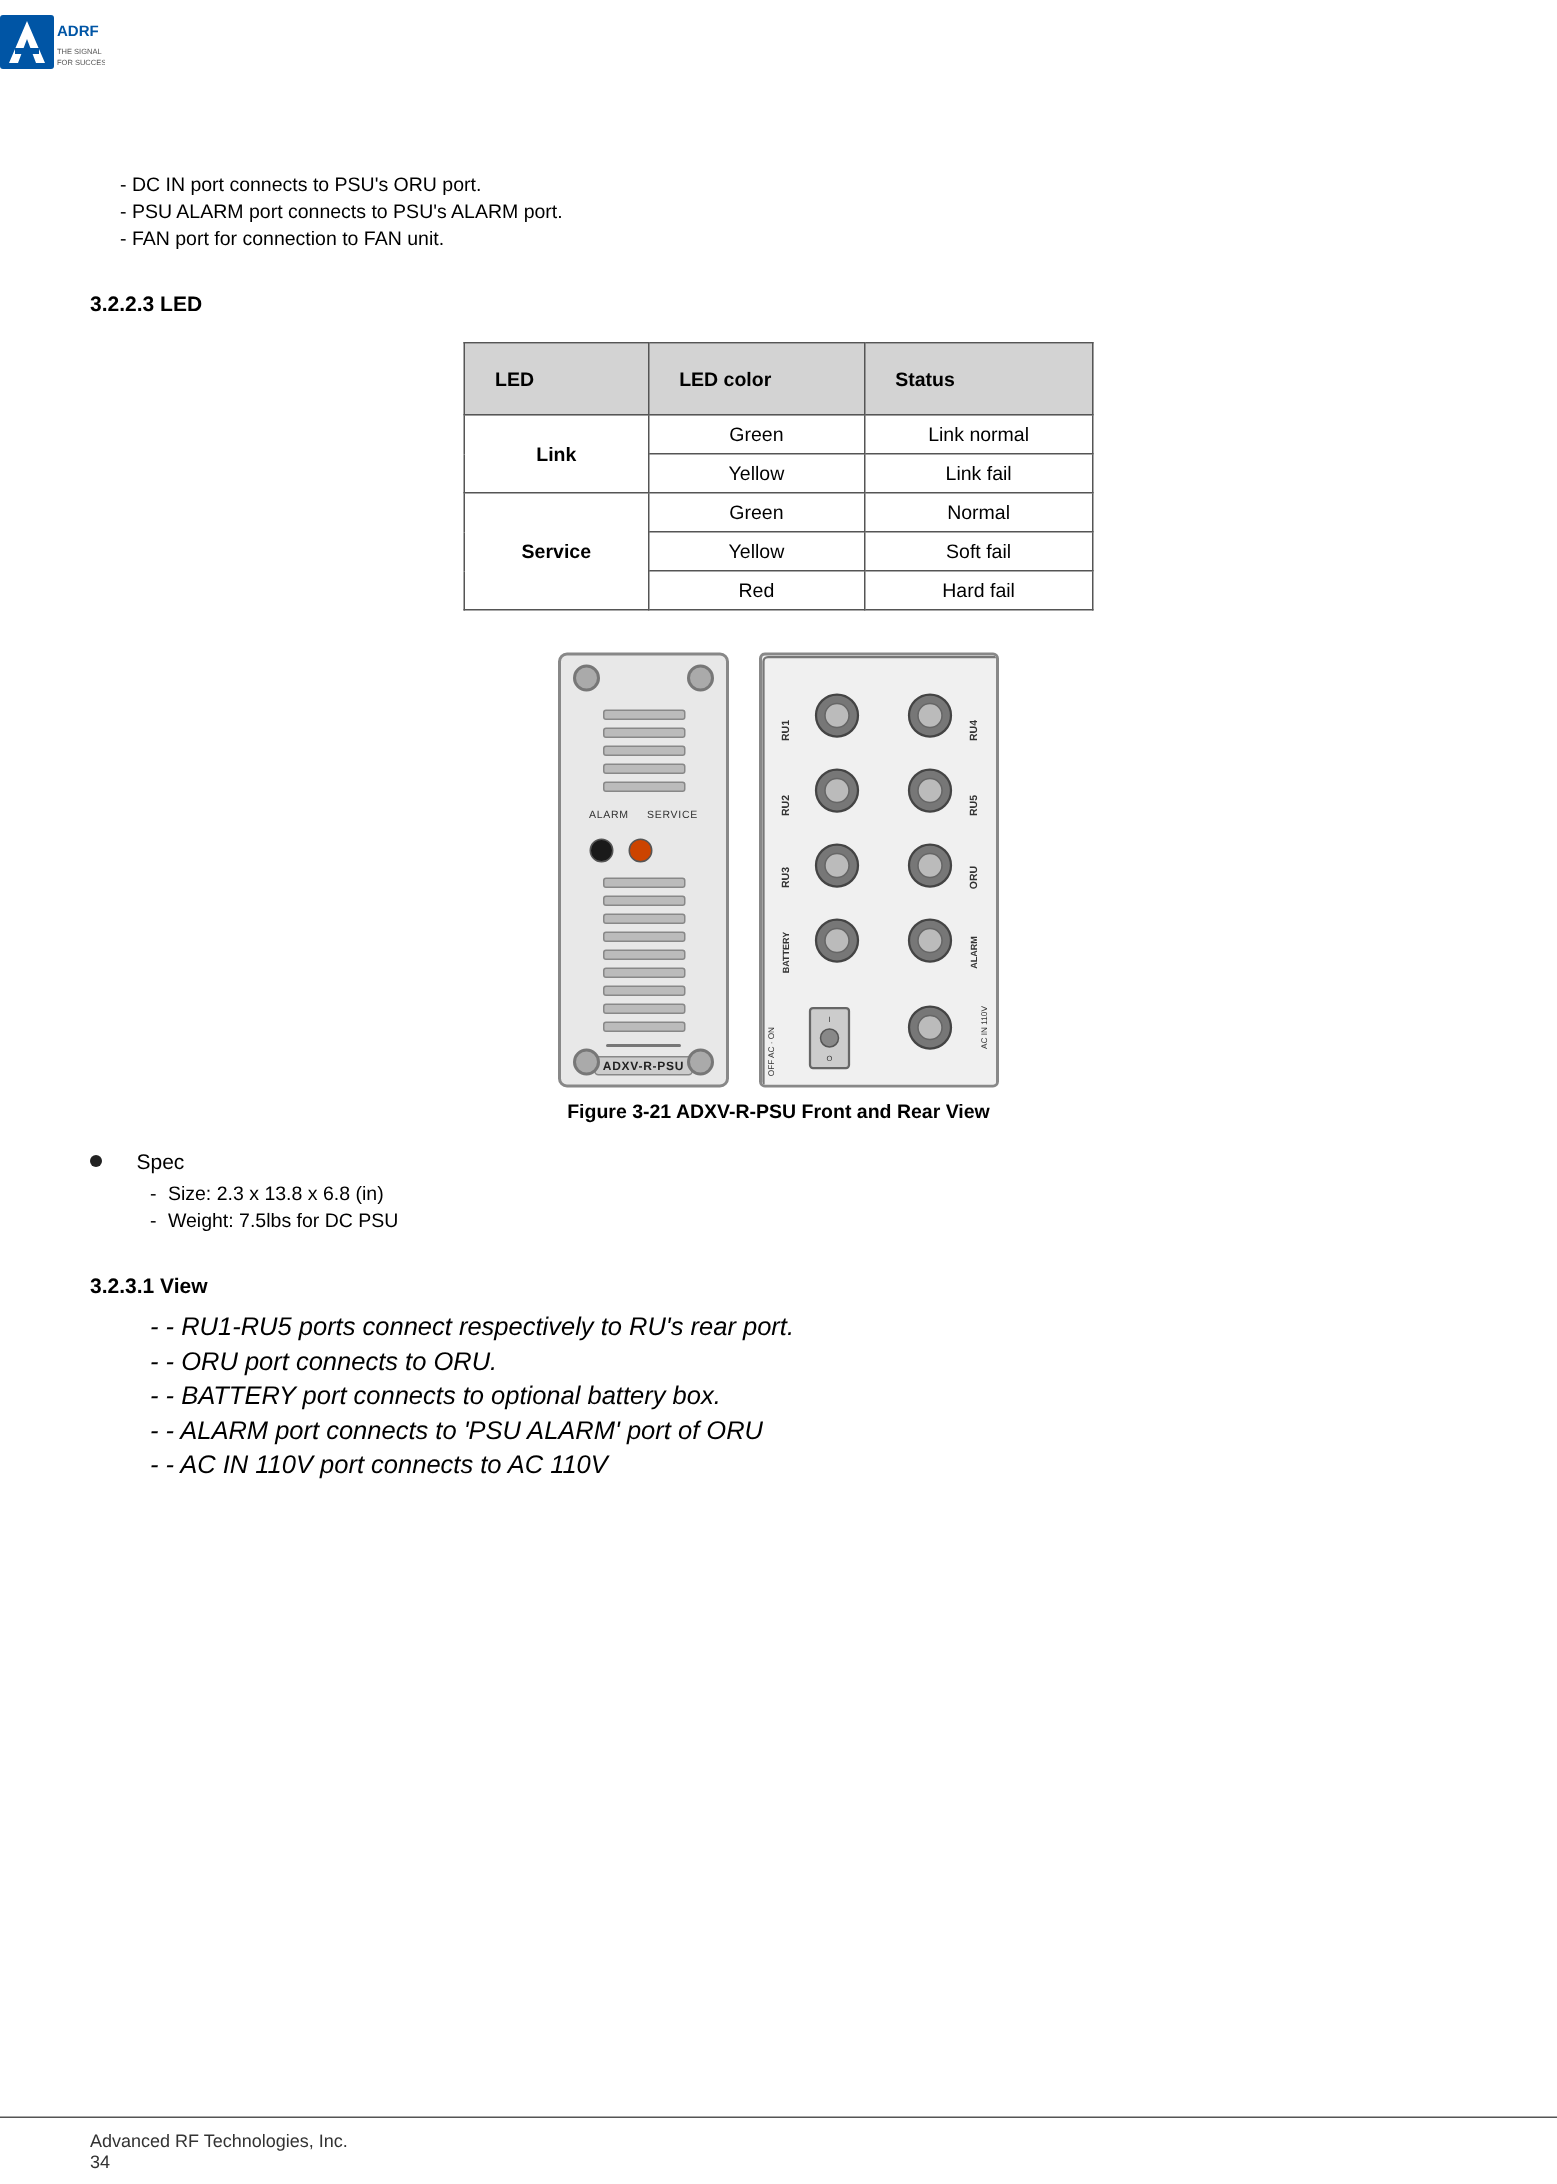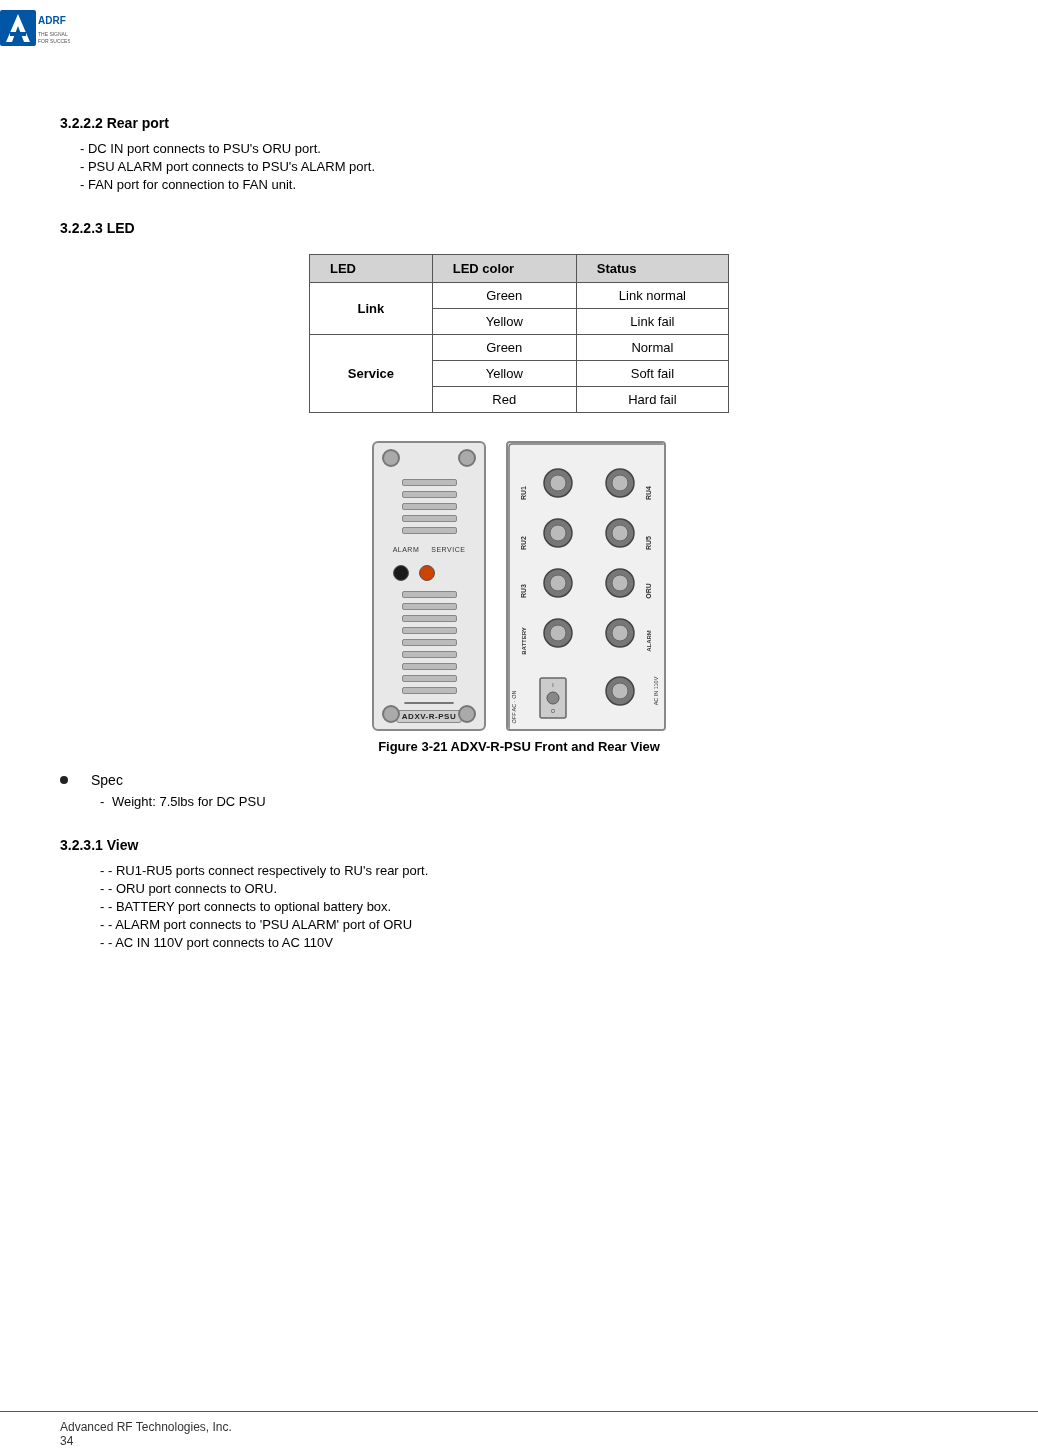--- a/index.html
+++ b/index.html
@@ -64,21 +64,21 @@
       display: flex;
       justify-content: center;
     }
     table.led-table {
       border-collapse: collapse;
       min-width: 420px;
     }
     table.led-table th {
       background: #d3d3d3;
       border: 1px solid #555;
-      padding: 6px 20px;
+      padding: 16px 20px;
       font-size: 13px;
       font-weight: bold;
       text-align: left;
     }
     table.led-table td {
       border: 1px solid #555;
       padding: 5px 20px;
       font-size: 13px;
       text-align: center;
     }
@@ -217,22 +217,23 @@
       margin-right: 4px;
     }
 
     
     .port-list {
       padding-left: 40px;
       list-style: none;
       margin-top: 4px;
     }
     .port-list li {
-      font-size: 13px;
+      font-size: 17px;
       margin-bottom: 3px;
+      font-style: italic;
     }
     .port-list li::before {
       content: "- ";
     }
 
     
     .footer {
       position: absolute;
       bottom: 0;
       left: 0;
@@ -264,21 +265,20 @@
         <text x="38" y="26" font-size="5" fill="#555" font-family="Arial">THE SIGNAL</text>
         <text x="38" y="33" font-size="5" fill="#555" font-family="Arial">FOR SUCCESS</text>
       </svg>
     </div>
   </div>
 </div>
 
 <div class="page-wrapper">
 
   <div class="section-block">
-    <div class="section-heading">3.2.2.2   Rear port</div>
     <ul class="bullet-list">
       <li>- DC IN port connects to PSU's ORU port.</li>
       <li>- PSU ALARM port connects to PSU's ALARM port.</li>
       <li>- FAN port for connection to FAN unit.</li>
     </ul>
   </div>
 
   <div class="section-block">
     <div class="section-heading">3.2.2.3   LED</div>
     <div class="led-table-wrapper">
@@ -428,20 +428,21 @@
     </div>
 
     <div class="figure-caption">Figure 3-21   ADXV-R-PSU Front and Rear View</div>
 
     <div class="spec-section">
       <div class="spec-bullet">
         <div class="spec-dot"></div>
         <span>Spec</span>
       </div>
       <ul class="spec-sub-list">
+        <li>Size: 2.3 x 13.8 x 6.8 (in)</li>
         <li>Weight: 7.5lbs for DC PSU</li>
       </ul>
     </div>
   </div>
 
   <div class="section-block">
     <div class="section-heading">3.2.3.1   View</div>
     <ul class="port-list">
       <li>- RU1-RU5 ports connect respectively to RU's rear port.</li>
       <li>- ORU port connects to ORU.</li>

